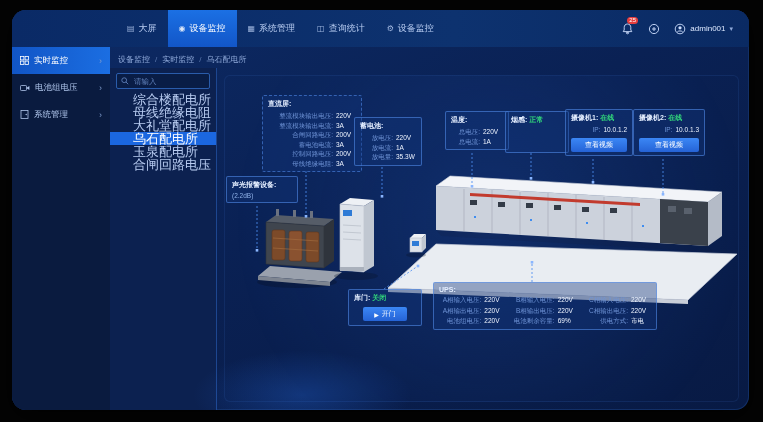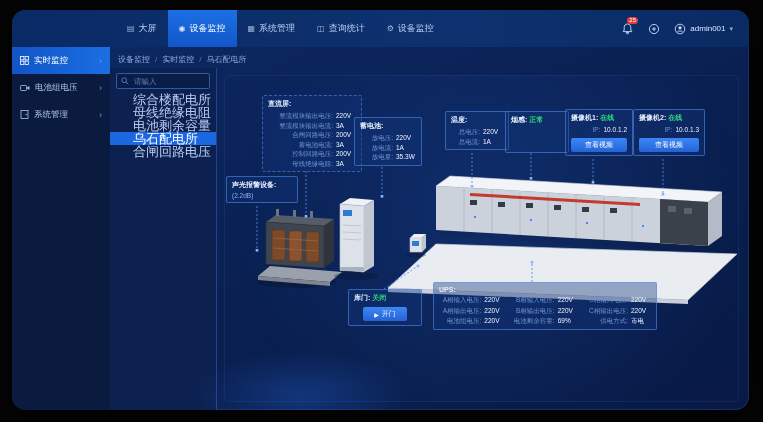--- a/index.html
+++ b/index.html
@@ -159,22 +159,23 @@
   <div class="treepanel">
     <div class="search">
       <svg width="8" height="8" viewBox="0 0 8 8">
           <circle cx="3.2" cy="3.2" r="2.4" fill="none" stroke="#5f7fb8" stroke-width="0.9"></circle>
           <path d="M5 5 L7.2 7.2" stroke="#5f7fb8" stroke-width="0.9"></path>
         </svg>
       <input placeholder="请输入" style="">
     </div>
     <div class="tree-item">综合楼配电所</div>
     <div class="tree-item">母线绝缘电阻</div>
-    <div class="tree-item">电池剩余容量</div>
+    <div class="tree-item">大礼堂配电所</div>
     <div class="tree-item selected">乌石配电所</div>
+    <div class="tree-item">玉泉配电所</div>
     <div class="tree-item">合闸回路电压</div>
   </div>
 
   <div class="stage">
     <div class="board"></div>
   </div>
 
   <svg class="scene" width="737" height="400" viewBox="0 0 737 400">
 
     <polygon points="376,278 676,290 725,244 424,234" fill="#e9edf2" stroke="#c8cedb" stroke-width="0.7"></polygon>

